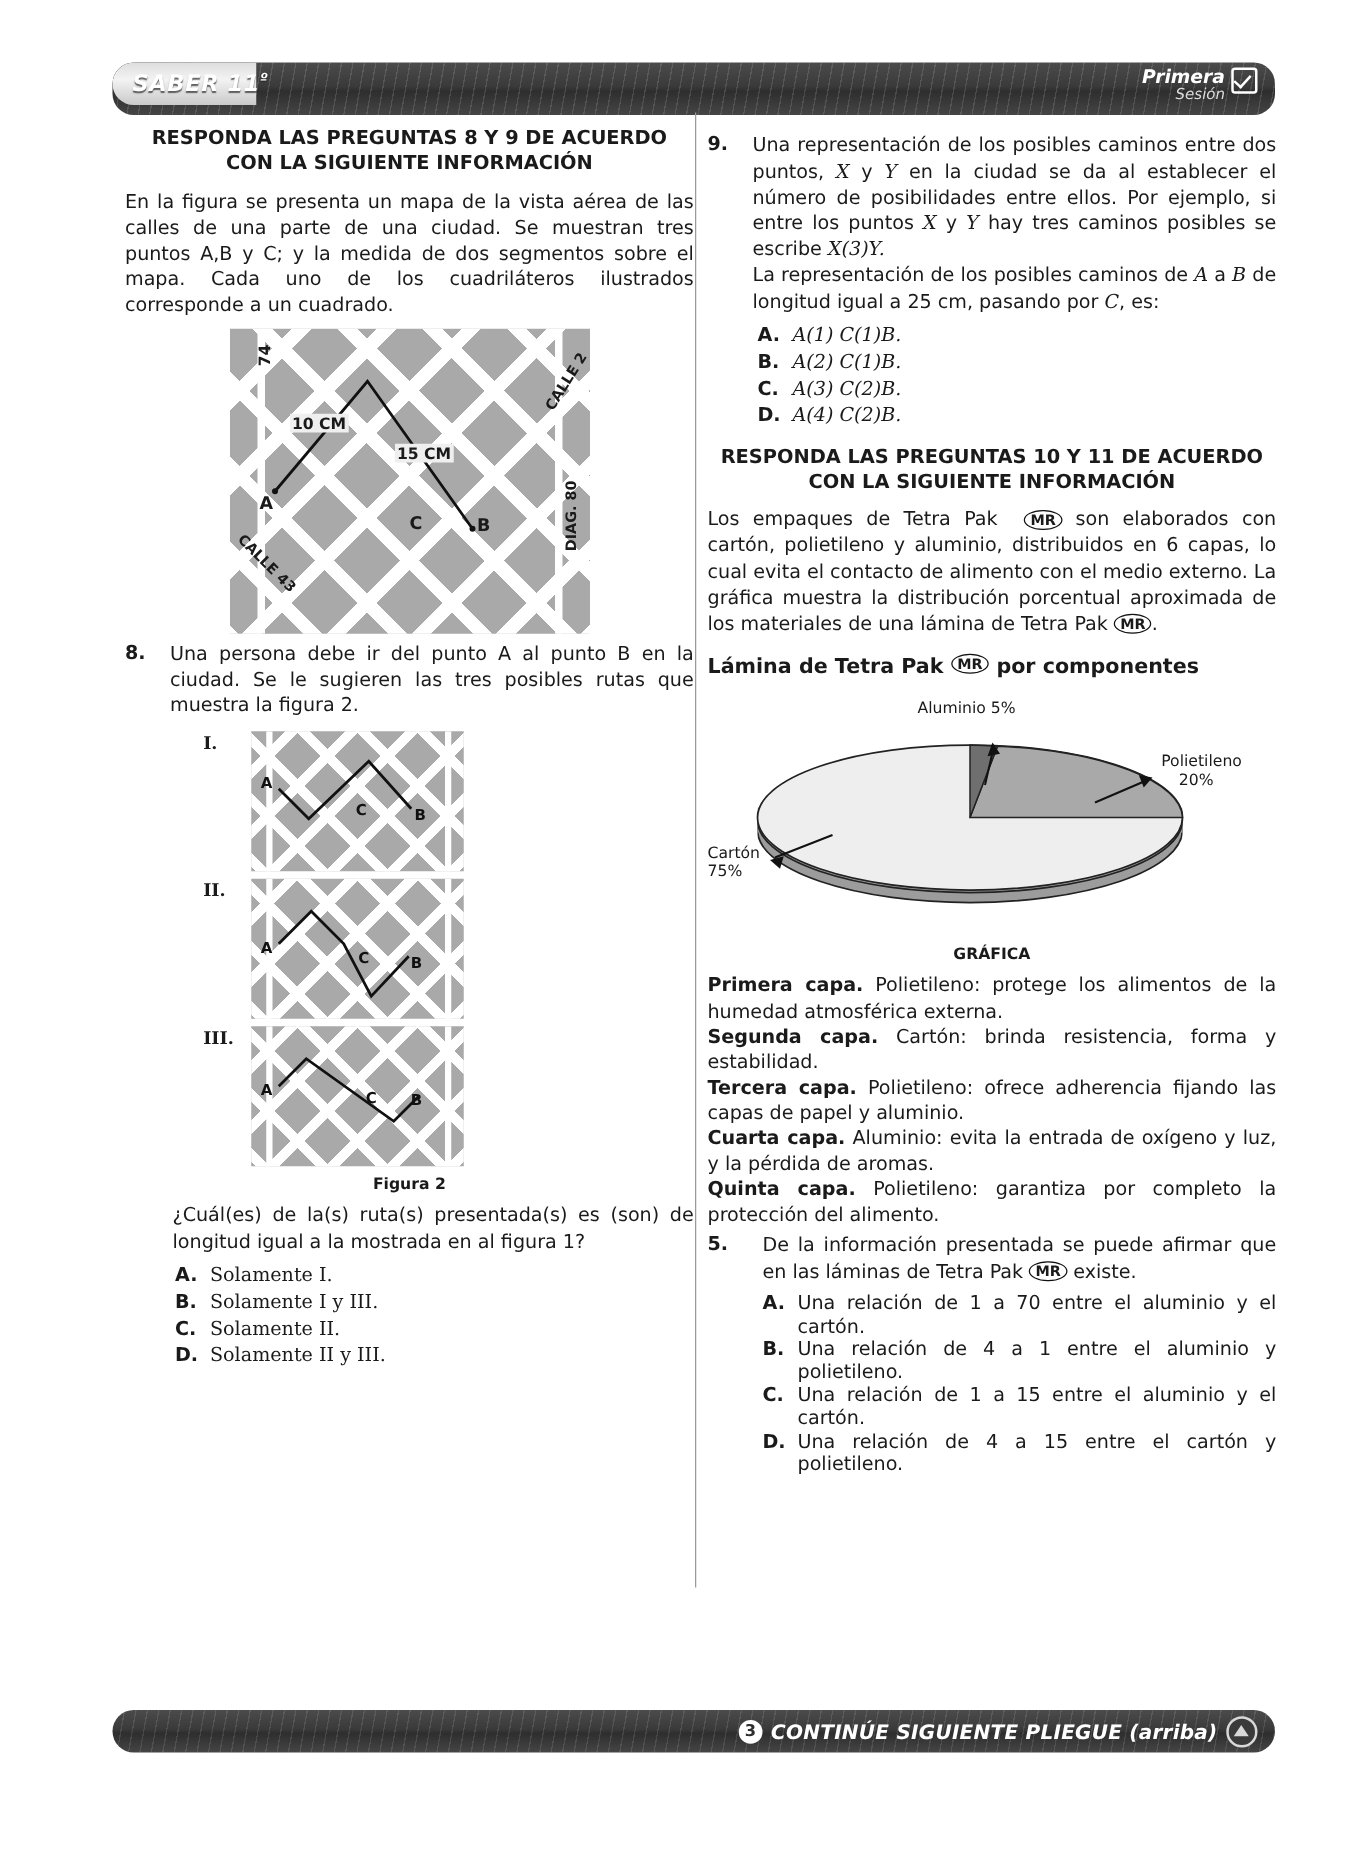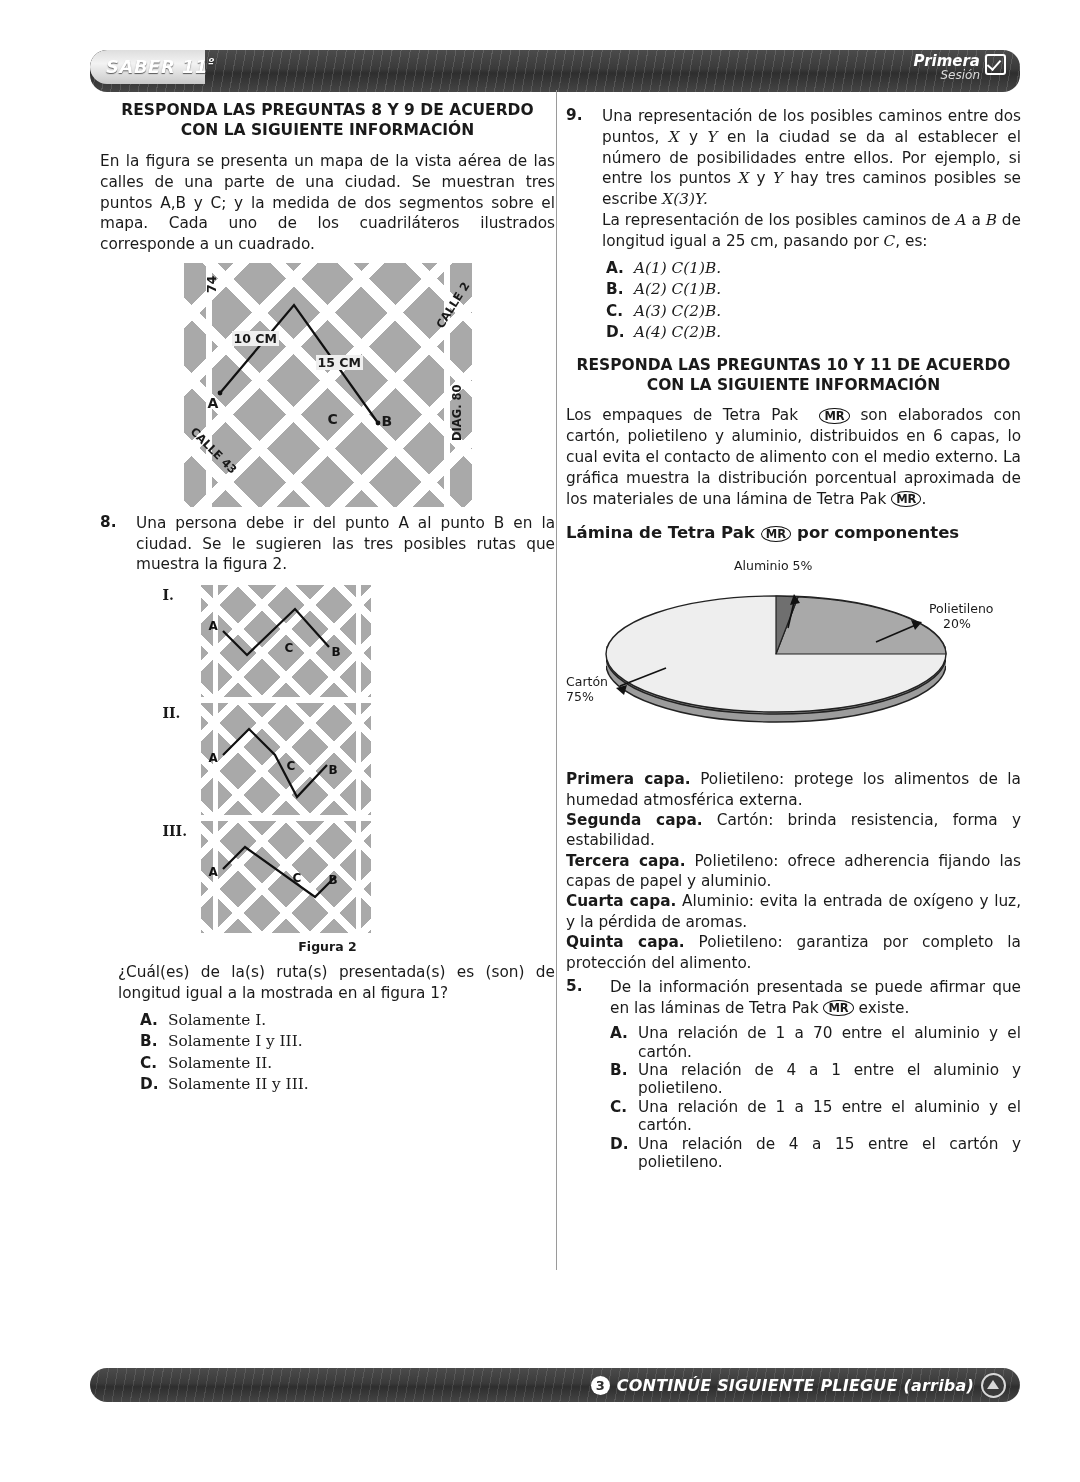--- a/index.html
+++ b/index.html
@@ -83,21 +83,21 @@
   .panel .d1{position:absolute;inset:-50%;
     background:repeating-linear-gradient(45deg,#ffffff 0 8px,rgba(0,0,0,0) 8px 34px);}
   .panel .d2{position:absolute;inset:-50%;
     background:repeating-linear-gradient(-45deg,#ffffff 0 8px,rgba(0,0,0,0) 8px 34px);}
   .panel .vl{position:absolute;left:12px;top:0;width:5px;height:100%;background:#fff;}
   .panel .vr{position:absolute;right:10px;top:0;width:5px;height:100%;background:#fff;}
   .panel svg{position:absolute;inset:0;}
   .plab{position:absolute;font-weight:bold;font-size:12px;color:#111;}
 
   
-  .charttitle{font-weight:bold;font-size:16.5px;margin:14px 0 2px 0;display:flex;align-items:flex-end;gap:6px;}
+  .charttitle{font-weight:bold;font-size:16.5px;margin:14px 0 2px 0;display:flex;align-items:flex-start;gap:6px;}
   .mr{display:inline-block;border:1.6px solid #111;border-radius:50%;padding:0 4px;
     font-size:11.5px;font-weight:bold;line-height:14px;vertical-align:middle;}
   .chartbox{position:relative;width:455px;height:215px;margin-top:4px;}
   .chartcap{text-align:center;font-weight:bold;font-size:12.5px;margin-top:2px;}
   .clab{position:absolute;font-size:12.5px;line-height:1.2;}
 
   .capline{font-size:15.3px;line-height:1.33;text-align:justify;margin:0;}
   .capline b{font-weight:bold;margin-top:36px;}
 </style>
 </head>
@@ -196,21 +196,21 @@
         </svg>
         <div class="plab" style="left:8px;top:44px;">A</div>
         <div class="plab" style="left:92px;top:50px;">C</div>
         <div class="plab" style="left:128px;top:52px;">B</div>
       </div>
     </div>
 
     <div class="figcap">Figura 2</div>
   </div>
 
-  <p class="body" style="margin:8px 0 0 18px;">¿Cuál(es) de la(s) ruta(s) presentada(s) es (son) de longitud igual a la mostrada en al figura 1?</p>
+  <p class="body" style="margin:8px 0 0 38px;">¿Cuál(es) de la(s) ruta(s) presentada(s) es (son) de longitud igual a la mostrada en al figura 1?</p>
 
   <div class="opts">
     <div class="opt">
         <span class="ol">A.</span>
         <span class="serif">Solamente I.</span>
       </div>
     <div class="opt">
         <span class="ol">B.</span>
         <span class="serif">Solamente I y III.</span>
       </div>
@@ -293,20 +293,21 @@
     <div class="clab" style="left:168px;top:12px;">Aluminio 5%</div>
     <div class="clab" style="left:363px;top:55px;">
       <span>Polietileno</span><br>
       <span style="display:inline-block;padding-left:14px;">20%</span>
     </div>
     <div class="clab" style="left:0px;top:128px;">
       <span>Cartón</span><br>
       <span>75%</span>
     </div>
   </div>
+  <div class="chartcap" style="margin-top:-6px;">GRÁFICA</div>
 
 
   <div style="margin-top:8px;">
     <p class="capline"><b>Primera capa.</b><span> Polietileno: protege los alimentos de la humedad atmosférica externa.</span></p>
     <p class="capline"><b>Segunda capa.</b><span> Cartón: brinda resistencia, forma y estabilidad.</span></p>
     <p class="capline"><b>Tercera capa.</b><span> Polietileno: ofrece adherencia fijando las capas de papel y aluminio.</span></p>
     <p class="capline"><b>Cuarta capa.</b><span> Aluminio: evita la entrada de oxígeno y luz, y la pérdida de aromas.</span></p>
     <p class="capline"><b>Quinta capa.</b><span> Polietileno: garantiza por completo  la protección del alimento.</span></p>
   </div>
 

